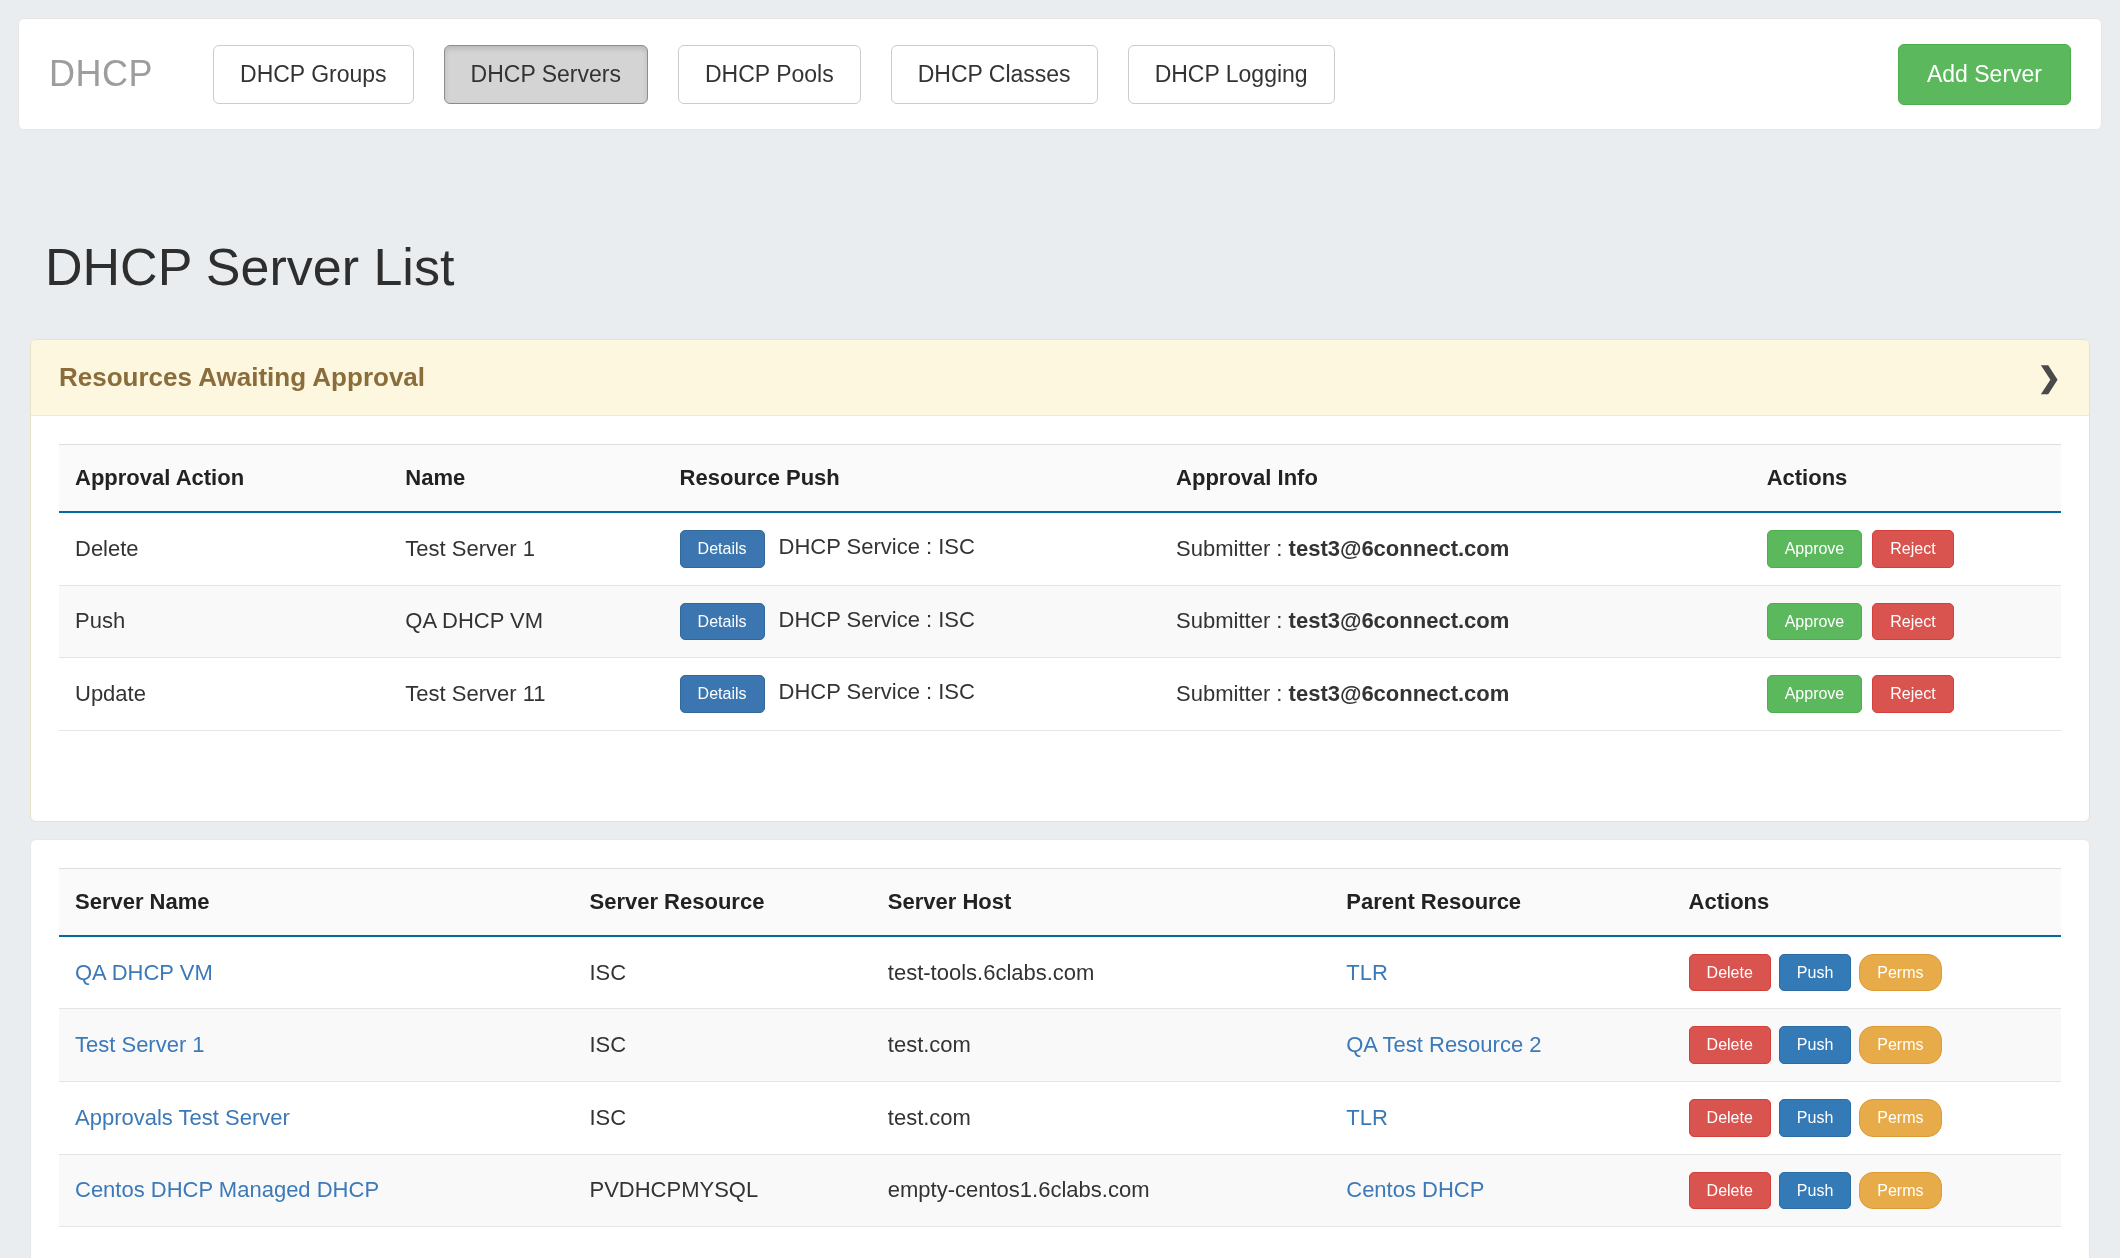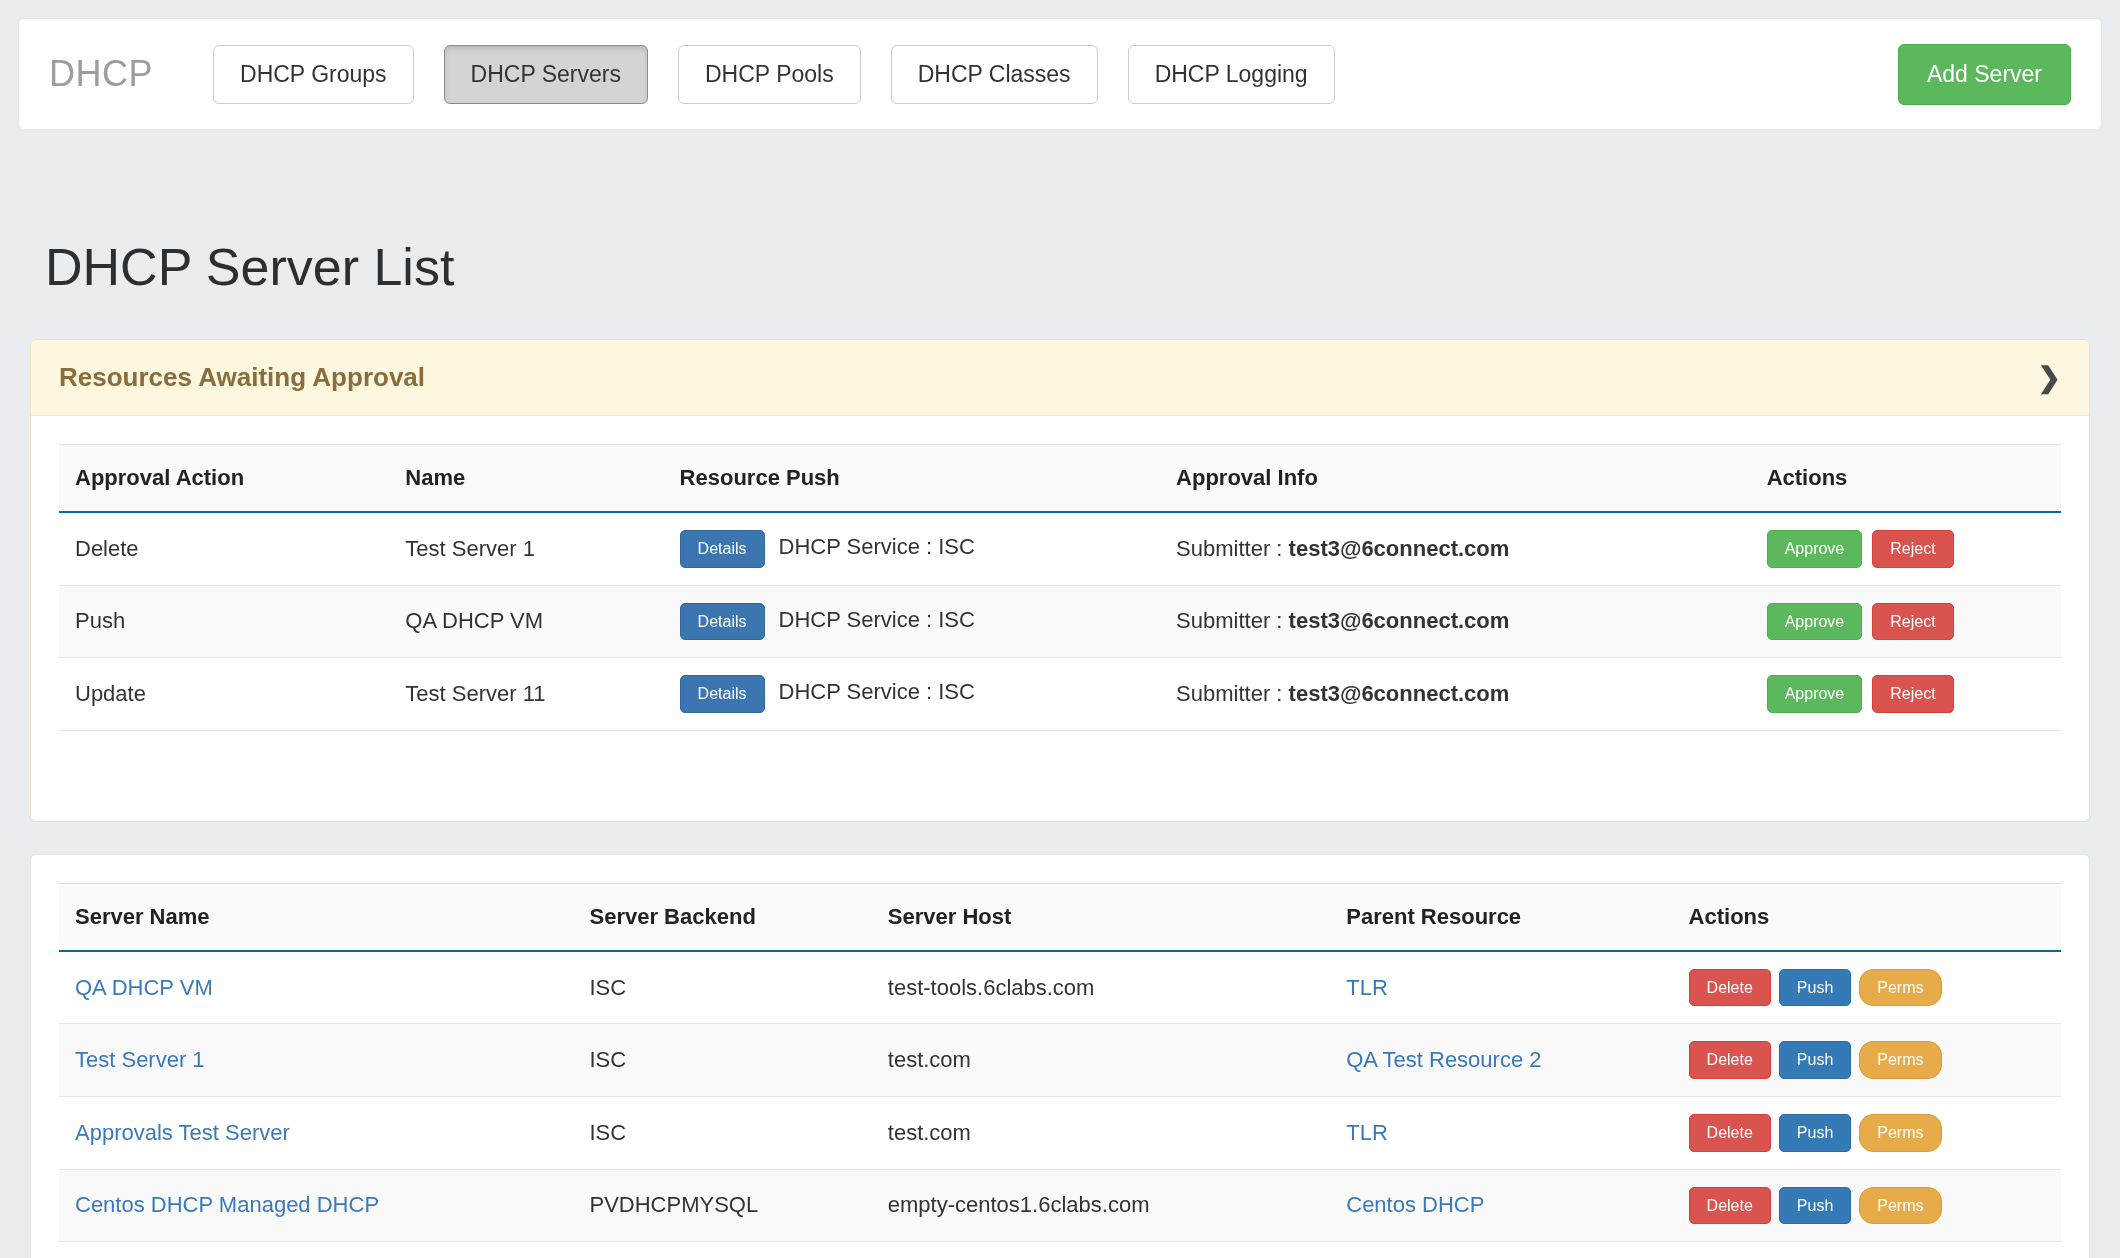--- a/index.html
+++ b/index.html
@@ -77,21 +77,21 @@
     font-weight: 500;
     color: #2e2e2e;
     margin: 107px 0 42px 15px;
   }
 
   
   .panel {
     background: #ffffff;
     border: 1px solid #e9e2c5;
     border-radius: 6px;
-    margin-bottom: 32px;
+    margin-bottom: 17px;
     overflow: hidden;
   }
   .panel-heading {
     background: #fcf7de;
     color: #8a6d3b;
     font-size: 26px;
     font-weight: bold;
     padding: 22px 28px;
     display: flex;
     align-items: center;
@@ -263,21 +263,21 @@
         <colgroup>
           <col style="width:25.7%">
             <col style="width:14.9%">
             <col style="width:22.9%">
             <col style="width:17.1%">
             <col style="width:19.4%">
         </colgroup>
         <thead>
           <tr>
             <th>Server Name</th>
-            <th>Server Backend</th>
+            <th>Server Resource</th>
             <th>Server Host</th>
             <th>Parent Resource</th>
             <th>Actions</th>
           </tr>
         </thead>
         <tbody>
           <tr>
             <td><a class="res-link">QA DHCP VM</a></td>
             <td>ISC</td>
             <td>test-tools.6clabs.com</td>

